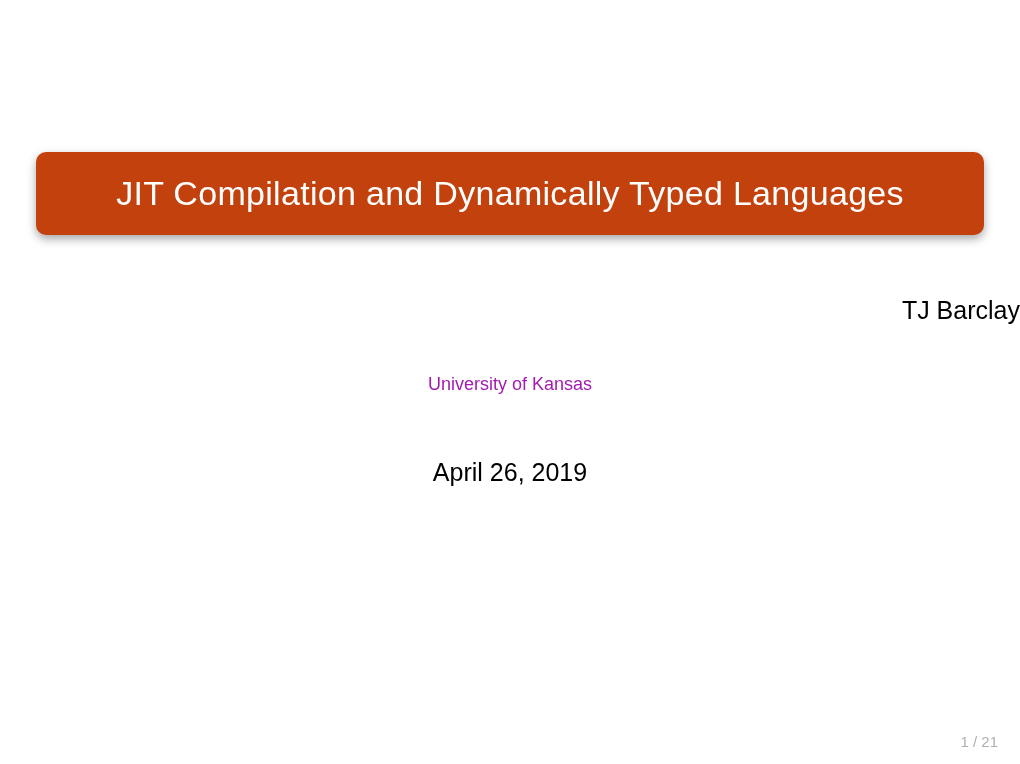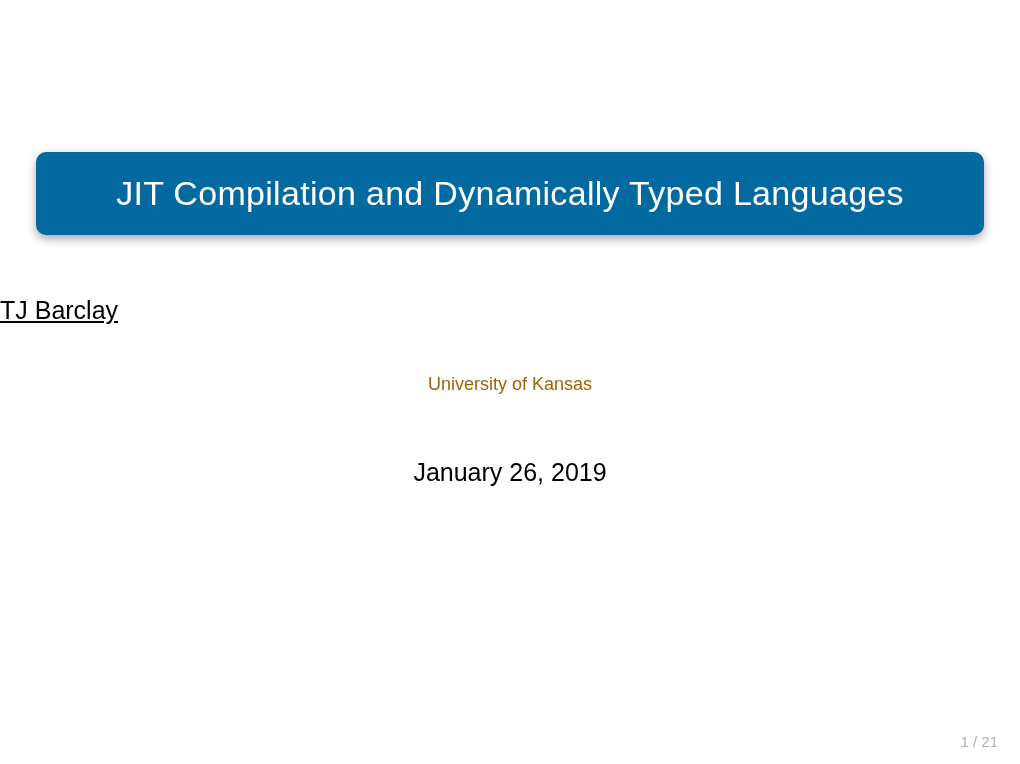--- a/index.html
+++ b/index.html
@@ -13,51 +13,50 @@
       background: #ffffff;
       font-family: "Segoe UI", "Helvetica Neue", Arial, sans-serif;
       position: relative;
       overflow: hidden;
     }
     .title-box {
       position: absolute;
       top: 152px;
       left: 36px;
       right: 36px;
-      background: #0369a1;
+      background: #c2410c;
       border-radius: 10px;
       padding: 22px 30px;
       box-shadow: 0 4px 10px rgba(0,0,0,0.35);
     }
     .title-text {
       color: #ffffff;
       font-size: 34px;
       font-weight: 400;
       text-align: center;
       letter-spacing: 0.3px;
     }
     .author {
       position: absolute;
       top: 296px;
       left: 0;
       right: 0;
-      text-align: left;
+      text-align: right;
       font-size: 25px;
       color: #000000;
       font-weight: 400;
-      text-decoration: underline;
     }
     .affiliation {
       position: absolute;
       top: 374px;
       left: 0;
       right: 0;
       text-align: center;
       font-size: 18px;
-      color: #a16207;
+      color: #a21caf;
       font-weight: 400;
     }
     .date {
       position: absolute;
       top: 458px;
       left: 0;
       right: 0;
       text-align: center;
       font-size: 25px;
       color: #000000;
@@ -75,17 +74,17 @@
 <body>
 
 <div class="title-box">
   <div class="title-text">JIT Compilation and Dynamically Typed Languages</div>
 </div>
 
 <div class="author">TJ Barclay</div>
 
 <div class="affiliation">University of Kansas</div>
 
-<div class="date">January 26, 2019</div>
+<div class="date">April 26, 2019</div>
 
 <div class="page-number">
   <span>1</span><span> / </span><span>21</span>
 </div>
 
 </body></html>

